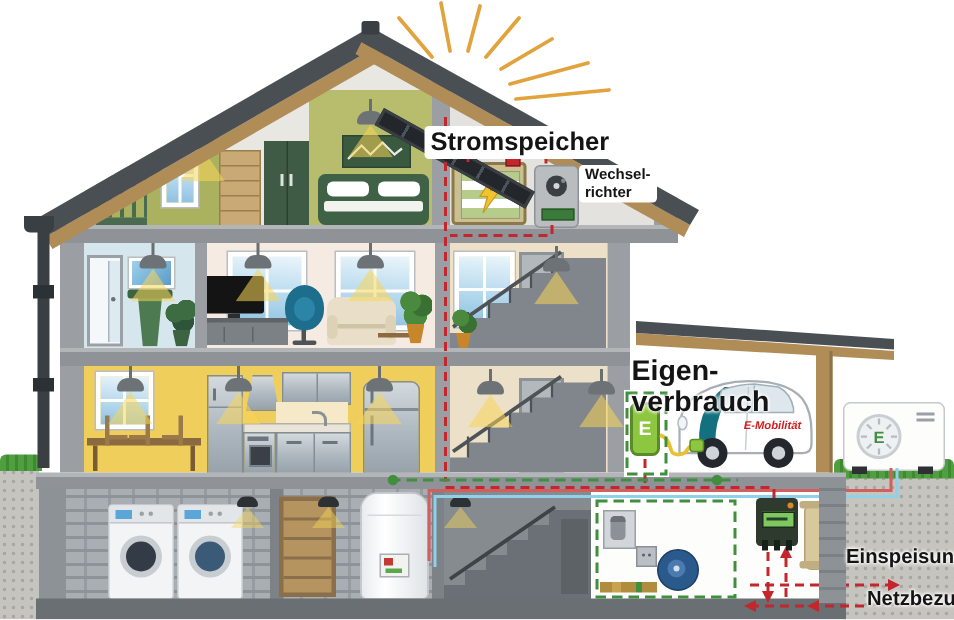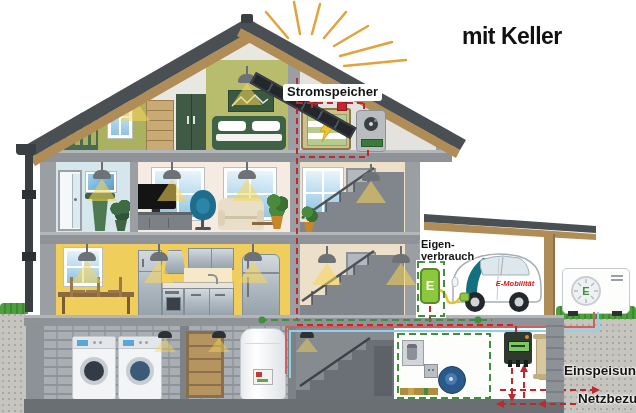--- a/index.html
+++ b/index.html
@@ -451,27 +451,30 @@
     <g stroke="#3f8f3f" stroke-width="2" stroke-dasharray="7 4" fill="none">
       <path d="M260,320 H492"></path>
       <path d="M418,262 H444 V316 H418 Z"></path>
       <path d="M398,334 H490 V398 H398 Z"></path>
     </g>
     <circle cx="262" cy="320" r="3.5" fill="#3f8f3f"></circle>
     <circle cx="478" cy="320" r="3.5" fill="#3f8f3f"></circle>
   </svg>
 
   <div class="abs" style="left:462px;top:24px;width:174px;z-index:50;font-weight:700;font-size:23px;line-height:1.08;color:#111;letter-spacing:-0.5px;">
-    <div>mit Keller</div>
-  </div>
-
-  <div class="chip" style="left:283px;top:84px;font-size:13px;">
+  </div>
+
+  <div class="chip" style="left:283px;top:84px;font-size:17px;">
     <span>Stromspeicher</span>
   </div>
-  <div class="big-label" style="left:421px;top:238px;font-size:11px;">
+  <div class="chip" style="left:386px;top:110px;font-size:10px;">
+    <div>Wechsel-</div>
+    <div>richter</div>
+  </div>
+  <div class="big-label" style="left:421px;top:238px;font-size:19px;">
     <div>Eigen-</div>
     <div>verbrauch</div>
   </div>
   <div class="big-label" style="left:564px;top:364px;font-size:13.5px;">
     <span>Einspeisung</span>
   </div>
   <div class="big-label" style="left:578px;top:392px;font-size:13.5px;">
     <span>Netzbezug</span>
   </div>
 

